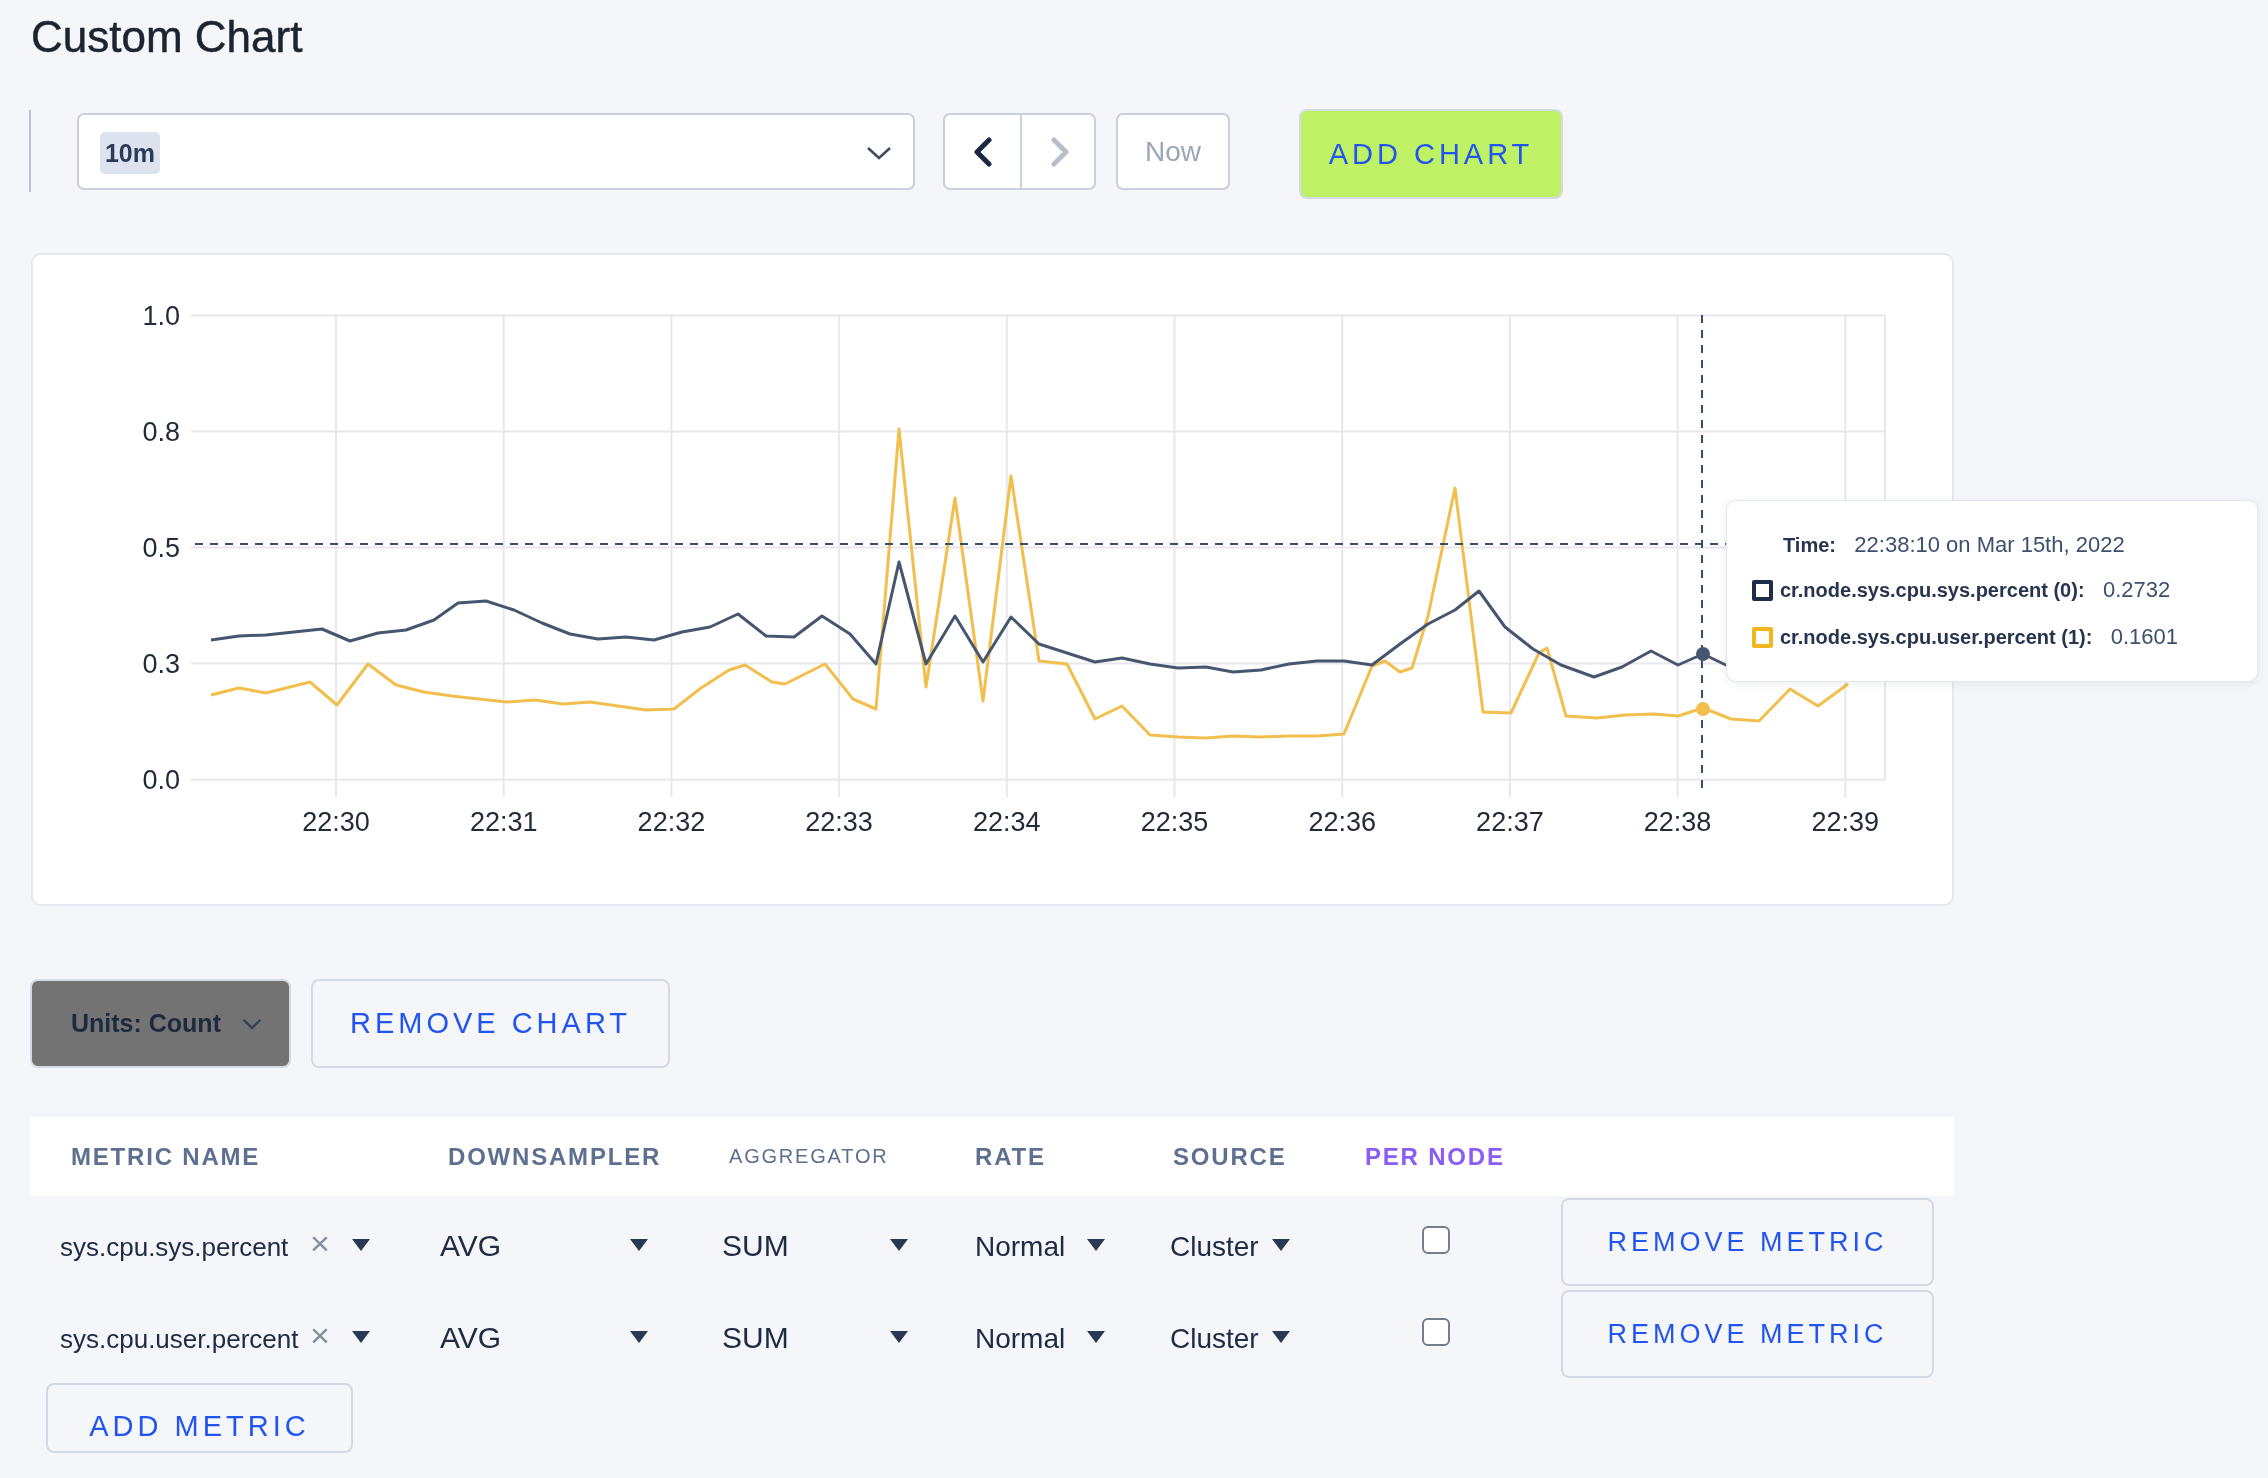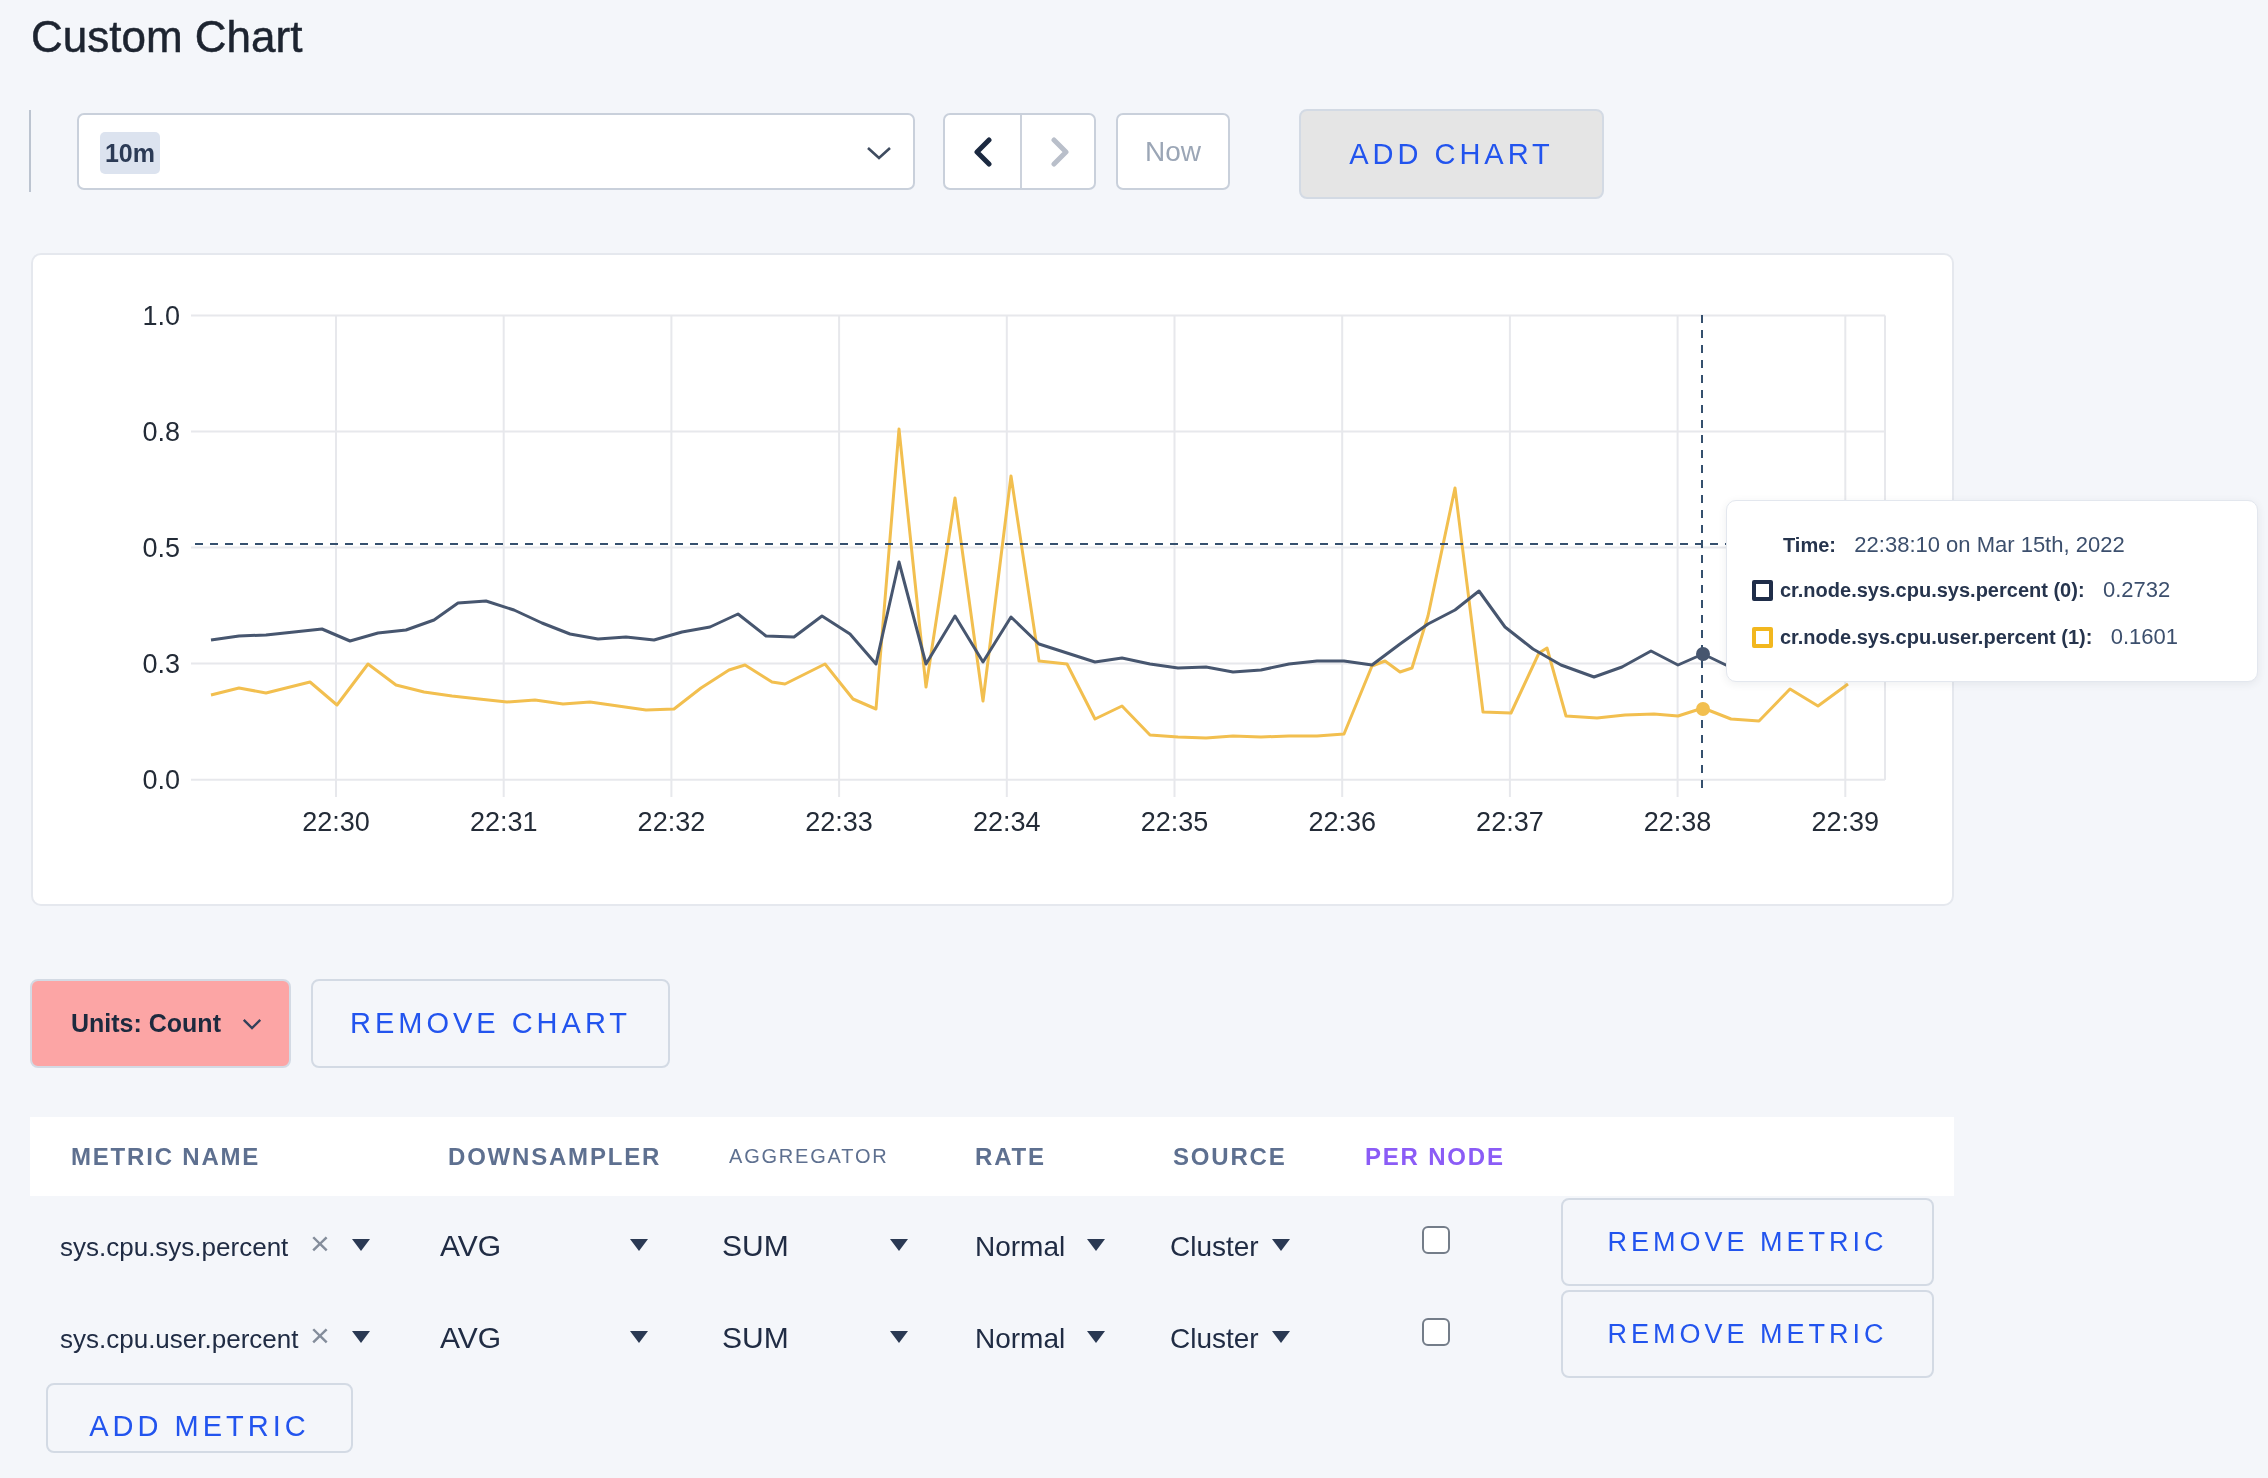--- a/index.html
+++ b/index.html
@@ -27,21 +27,21 @@
   <svg class="abs" style="left:26px; top:22px;" width="24" height="30" viewBox="0 0 24 30">
       <polyline points="18,3 6,15 18,27" fill="none" stroke="#1b2940" stroke-width="5" stroke-linecap="round" stroke-linejoin="round"></polyline>
     </svg>
   <svg class="abs" style="left:103px; top:22px;" width="24" height="30" viewBox="0 0 24 30">
       <polyline points="6,3 18,15 6,27" fill="none" stroke="#b9bfca" stroke-width="5" stroke-linecap="round" stroke-linejoin="round"></polyline>
     </svg>
 </div>
 
 <div class="abs" style="left:1116px; top:113px; width:114px; height:77px; background:#fff; border:2px solid #c9d0db; border-radius:7px; text-align:center; line-height:73px; font-size:28px; color:#9ba6b6; font-weight:normal;">Now</div>
 
-<div class="abs btn" style="background:#e5e5e5; left:1299px; top:109px; width:305px; height:90px; text-align:center; line-height:86px;"><span class="bluetxt">ADD CHART</span></div>
+<div class="abs btn" style="background:#bef264; left:1299px; top:109px; width:264px; height:90px; text-align:center; line-height:86px;"><span class="bluetxt">ADD CHART</span></div>
 
 <div class="abs" style="left:31px; top:253px; width:1923px; height:653px; background:#fff; border:2px solid #e5e8ee; border-radius:10px;"></div>
 
 <svg class="abs" style="left:0; top:0;" width="2268" height="1478" viewBox="0 0 2268 1478">
 
   <g stroke="#e7e8ec" stroke-width="2">
     <line x1="191" y1="315.5" x2="1885" y2="315.5"></line>
     <line x1="191" y1="431.5" x2="1885" y2="431.5"></line>
     <line x1="191" y1="547.6" x2="1885" y2="547.6"></line>
     <line x1="191" y1="663.6" x2="1885" y2="663.6"></line>
@@ -106,21 +106,21 @@
 </svg>
 
 <div class="abs" style="left:1726px; top:500px; width:532px; height:182px; background:#fff; border:1px solid #e3e7ee; border-radius:10px; box-shadow:0 2px 8px rgba(40,50,70,0.08);">
   <div class="abs" style="left:56px; top:31px; font-size:22px; color:#3c4f6d; white-space:nowrap;"><b style="color:#26344d; font-size:20px;">Time:</b>&nbsp;&nbsp; 22:38:10 on Mar 15th, 2022</div>
   <div class="abs" style="left:25px; top:79px; width:21px; height:21px; border:4px solid #1f2d49; border-radius:2px;"></div>
   <div class="abs" style="left:53px; top:76px; font-size:22px; color:#3c4f6d; white-space:nowrap;"><b style="color:#26344d; font-size:20px;">cr.node.sys.cpu.sys.percent (0):</b>&nbsp;&nbsp; 0.2732</div>
   <div class="abs" style="left:25px; top:126px; width:21px; height:21px; border:4px solid #f2b71e; border-radius:2px;"></div>
   <div class="abs" style="left:53px; top:123px; font-size:22px; color:#3c4f6d; white-space:nowrap;"><b style="color:#26344d; font-size:20px;">cr.node.sys.cpu.user.percent (1):</b>&nbsp;&nbsp; 0.1601</div>
 </div>
 
-<div class="abs btn" style="background:#fca5a5; left:30px; top:979px; width:261px; height:89px;">
+<div class="abs btn" style="background:#737373; left:30px; top:979px; width:261px; height:89px;">
   <span class="abs" style="left:39px; top:0; line-height:85px; font-size:25px; font-weight:bold; color:#1d2a3e;">Units: Count</span>
   <svg class="abs" style="left:209px; top:36px;" width="22" height="15" viewBox="0 0 24 16">
       <polyline points="3,3 12,12 21,3" fill="none" stroke="#32405a" stroke-width="2.6"></polyline>
     </svg>
 </div>
 <div class="abs btn" style="left:311px; top:979px; width:359px; height:89px; text-align:center; line-height:85px;"><span class="bluetxt">REMOVE CHART</span></div>
 
 <div class="abs" style="left:30px; top:1117px; width:1924px; height:79px; background:#fff;"></div>
 <div class="abs" style="top:1117px; height:79px; line-height:79px; font-size:24px; letter-spacing:1.8px; color:#5e7090; font-weight:bold; left:71px;">METRIC NAME</div>
 <div class="abs" style="top:1117px; height:79px; line-height:79px; font-size:24px; letter-spacing:1.8px; color:#5e7090; font-weight:bold; left:448px;">DOWNSAMPLER</div>

